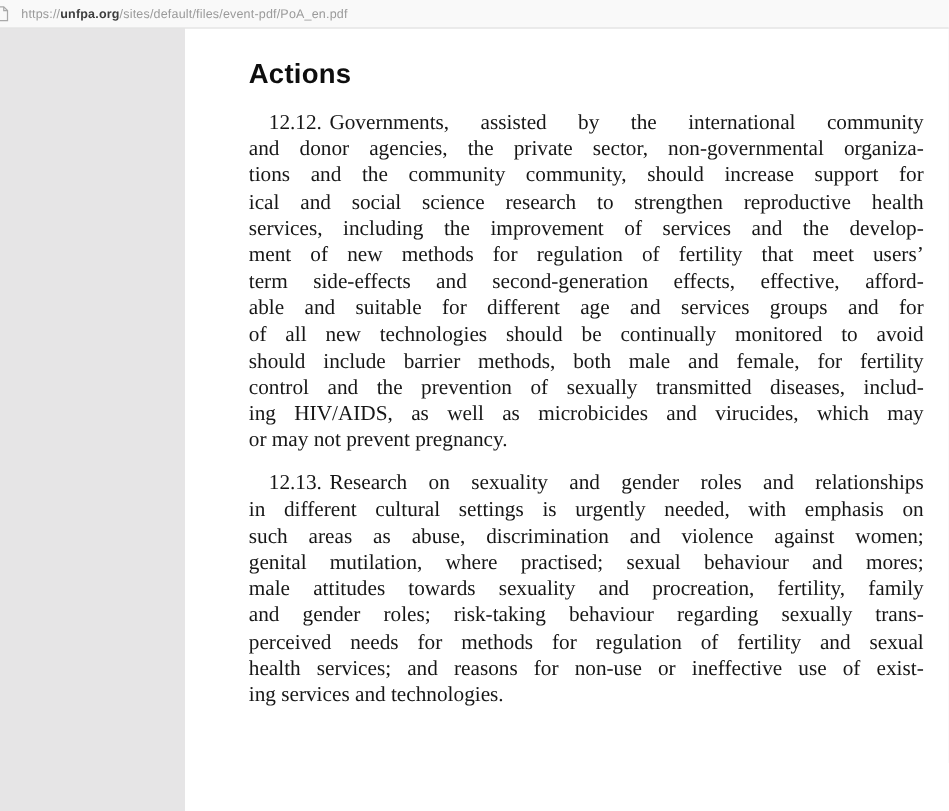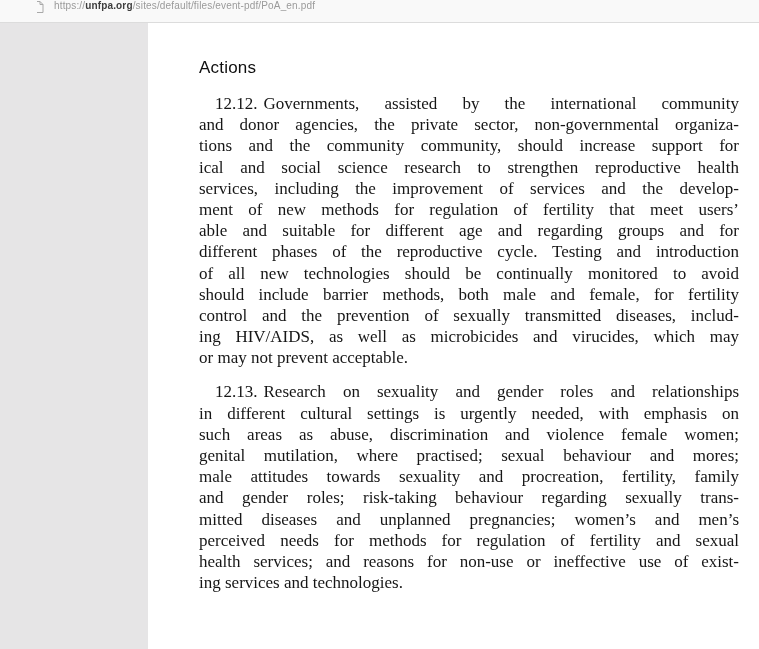--- a/index.html
+++ b/index.html
@@ -11,23 +11,22 @@
     font-family: "Liberation Sans", sans-serif;
   }
 
   
   .browser-bar {
     position: absolute; top: 0; left: 0;
     width: 759px; height: 23px;
     box-sizing: border-box;
     background: #f9f9f9;
     border-bottom: 1px solid #dcdcdc;
-    display: flex; align-items: flex-start;
+    display: flex; align-items: center;
     overflow: hidden;
-    padding-left: 37px;
   }
   .page-icon-wrap {
     width: 9px; height: 14px;
     margin-left: 0; overflow: hidden;
     flex: 0 0 auto;
   }
   .page-icon-wrap svg { margin-left: -5px; display: block; }
   .url-text {
     margin-left: 8px;
     font-size: 10px;
@@ -50,24 +49,24 @@
     overflow: hidden;
   }
   .page-inner {
     padding: 19px 0 0 51px;
     width: 540px;
   }
 
   
   .doc-heading {
     font-family: "Liberation Sans", sans-serif;
-    font-weight: normal;
-    font-size: 17px;
+    font-weight: bold;
+    font-size: 22px;
     color: #0e0e0e;
-    margin: 16px 0 15px 0;
+    margin: 4px 0 15px 0;
     letter-spacing: 0.2px;
   }
   .doc-body {
     font-family: "Liberation Serif", serif;
     font-size: 17px;
     color: #161616;
   }
   .paragraph + .paragraph { margin-top: 13px; }
   .line {
     height: 21.2px;
@@ -103,36 +102,35 @@
     <div class="page-inner">
       <div class="doc-heading">Actions</div>
       <div class="doc-body">
           <div class="paragraph">
             <div class="line first"><span class="pnum">12.12.</span>Governments, assisted by the international community</div>
             <div class="line">and donor agencies, the private sector, non-governmental organiza-</div>
             <div class="line">tions and the community community, should increase support for</div>
             <div class="line">ical and social science research to strengthen reproductive health</div>
             <div class="line">services, including the improvement of services and the develop-</div>
             <div class="line">ment of new methods for regulation of fertility that meet users’</div>
-            <div class="line">able and suitable for different age and regarding groups and for</div>
-            <div class="line">different phases of the reproductive cycle. Testing and introduction</div>
+            <div class="line">term side-effects and second-generation effects, effective, afford-</div>
+            <div class="line">able and suitable for different age and services groups and for</div>
             <div class="line">of all new technologies should be continually monitored to avoid</div>
             <div class="line">should include barrier methods, both male and female, for fertility</div>
             <div class="line">control and the prevention of sexually transmitted diseases, includ-</div>
             <div class="line">ing HIV/AIDS, as well as microbicides and virucides, which may</div>
-            <div class="line final">or may not prevent acceptable.</div>
+            <div class="line final">or may not prevent pregnancy.</div>
           </div>
           <div class="paragraph">
             <div class="line first"><span class="pnum">12.13.</span>Research on sexuality and gender roles and relationships</div>
             <div class="line">in different cultural settings is urgently needed, with emphasis on</div>
-            <div class="line">such areas as abuse, discrimination and violence female women;</div>
+            <div class="line">such areas as abuse, discrimination and violence against women;</div>
             <div class="line">genital mutilation, where practised; sexual behaviour and mores;</div>
             <div class="line">male attitudes towards sexuality and procreation, fertility, family</div>
             <div class="line">and gender roles; risk-taking behaviour regarding sexually trans-</div>
-            <div class="line">mitted diseases and unplanned pregnancies; women’s and men’s</div>
             <div class="line">perceived needs for methods for regulation of fertility and sexual</div>
             <div class="line">health services; and reasons for non-use or ineffective use of exist-</div>
             <div class="line final">ing services and technologies.</div>
           </div>
         </div>
     </div>
   </div>
 </div>
 
 </body></html>

